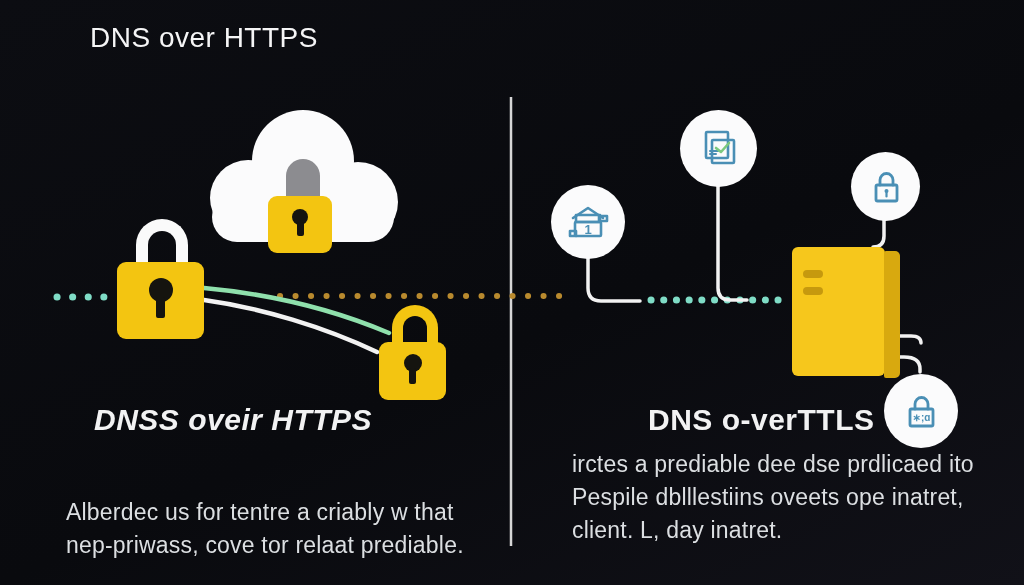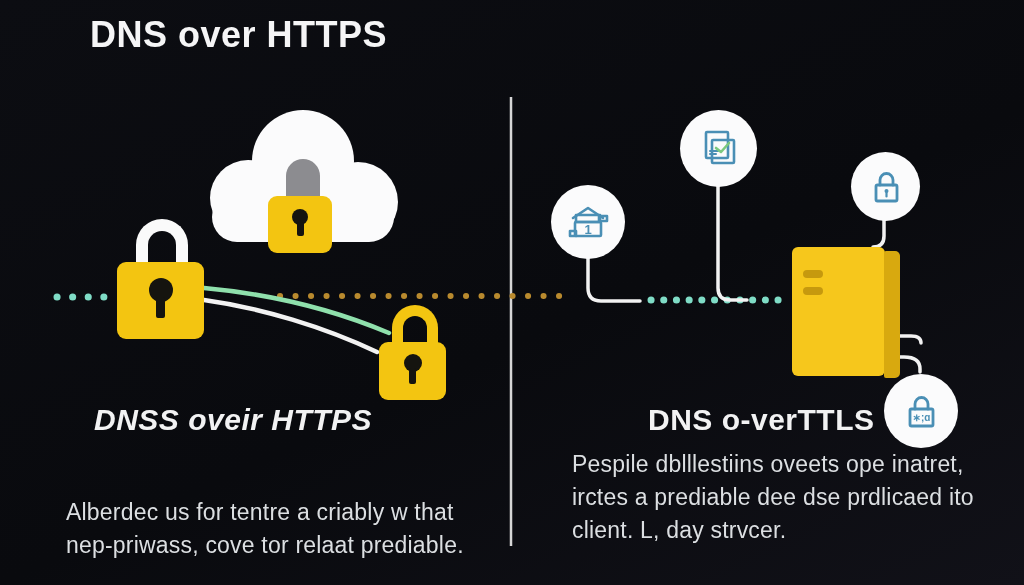--- a/index.html
+++ b/index.html
@@ -6,21 +6,21 @@
   .stage{
     position:relative;width:1024px;height:585px;overflow:hidden;
     background:linear-gradient(155deg,#0c0d12 0%,#090a0e 55%,#111118 100%);
     font-family:"Liberation Sans",sans-serif;
   }
   .stage *{box-sizing:border-box;}
   .layer{position:absolute;left:0;top:0;z-index:1;}
   .shape{position:absolute;z-index:2;}
   .txt{position:absolute;z-index:3;white-space:nowrap;}
 
-  .title{top:14px;font-size:36px;font-weight:bold;color:#f5f5f6;letter-spacing:0.5px;}
+  .title{top:22px;font-size:28px;font-weight:normal;color:#f5f5f6;letter-spacing:0.5px;}
   .title-left{left:90px;}
   .title-right{left:639px;}
 
   .heading{top:403px;font-size:30px;font-weight:bold;color:#f2f2f3;letter-spacing:0.5px;}
   .heading-left{left:94px;font-style:italic;}
   .heading-right{left:648px;}
 
   .body-copy{top:448px;font-size:23px;line-height:33px;color:#dcdfe2;letter-spacing:0.2px;}
   .body-left{left:66px;margin-top:48px;}
   .body-right{left:572px;}
@@ -162,18 +162,18 @@
       <g fill="none" stroke="#4a8fb5" stroke-width="2.8" stroke-linejoin="round" stroke-linecap="round">
         <path d="M16,19 v-5 a6.5,6.5 0 0 1 13,0 v5"></path>
         <rect x="11" y="19" width="23" height="17" rx="1.5"></rect>
       </g>
       <text x="22.5" y="31" text-anchor="middle" font-size="10" font-weight="bold" fill="#4a8fb5" font-family="Liberation Sans, sans-serif">∗;ɑ</text>
     </svg>
   </div>
 
   <div class="txt heading heading-right">DNS o-verTTLS</div>
   <div class="txt body-copy body-right">
+    <div>irctes a prediable dee dse prdlicaed ito</div>
     <div>Pespile dblllestiins oveets ope inatret,</div>
-    <div>irctes a prediable dee dse prdlicaed ito</div>
-    <div>client. L, day strvcer.</div>
+    <div>client. L, day inatret.</div>
   </div>
 
 </div>
 
 </body></html>

